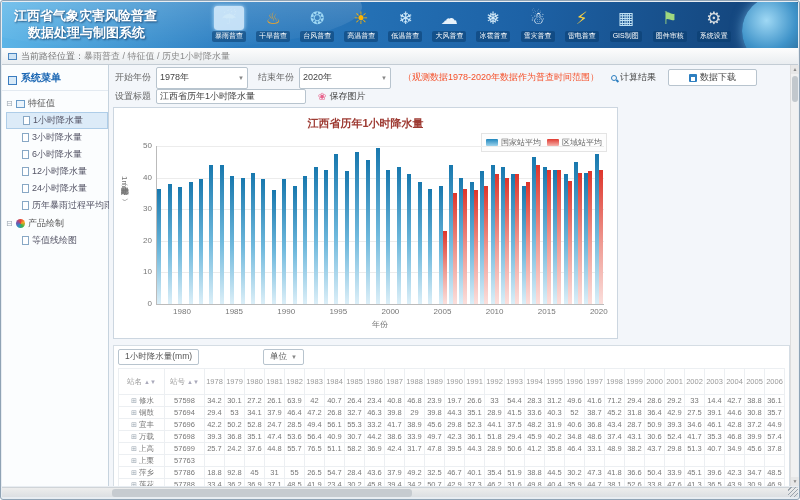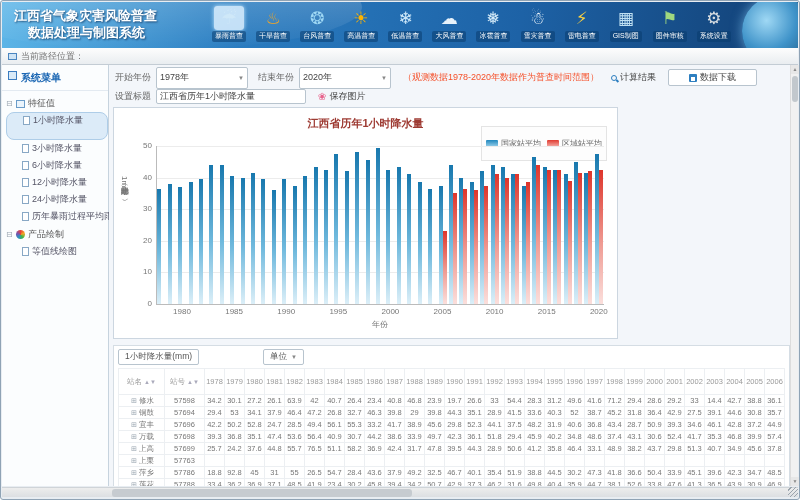--- a/index.html
+++ b/index.html
@@ -34,31 +34,31 @@
   .user-ic::before { content:""; position:absolute; left:2px; top:0; width:4px; height:4px; border-radius:50%; background:#4a85c0; }
   .user-ic::after { content:""; position:absolute; left:0; top:4px; width:8px; height:5px; border-radius:4px 4px 0 0; background:#4a85c0; }
   .user-label { color:#666; }
   .logout-btn { margin:0 8px 0 10px; background:linear-gradient(180deg,#ef6a5e,#d93a2c); color:#fff; font-size:9px;
     padding:1px 7px 2px; border-radius:8px; border:1px solid #b52c20; display:flex; align-items:center; cursor:pointer; }
   .power-ic { width:7px; height:7px; border:1px solid #fff; border-radius:50%; position:relative; margin-right:3px; }
   .power-ic::before { content:""; position:absolute; left:2px; top:-2px; width:1px; height:4px; background:#fff; }
 
   
   .sidebar { position:absolute; left:1px; top:64px; width:107px; bottom:13px; background:#fbfdfe; border-right:1px solid #c6d3de; font-size:9px; }
-  .sb-title { display:flex; align-items:flex-start; color:#1a66b3; font-weight:bold; font-size:10px; padding:6px 0 5px 6px; border-bottom:1px solid #e3eaf1; }
+  .sb-title { display:flex; align-items:flex-end; color:#1a66b3; font-weight:bold; font-size:10px; padding:6px 0 5px 6px; border-bottom:1px solid #e3eaf1; }
   .sb-title-ic { width:9px; height:9px; border:1px solid #3a7cc0; background:#d8eaf8; margin-right:4px; }
   .tree { padding:4px 0 0 4px; color:#555; }
   .tree-group { margin-bottom:1px; }
   .tree-parent { display:flex; align-items:center; padding:2px 0; cursor:pointer; white-space:nowrap; }
   .expander { font-size:8px; color:#9aa6b0; width:9px; }
   .folder-ic { width:9px; height:8px; border:1px solid #6a9cc9; background:#eaf4fc; margin:0 3px 0 1px; }
   .palette-ic { width:9px; height:9px; border-radius:50%; margin:0 3px 0 1px;
     background:conic-gradient(#e6423a,#f5a623,#3bb54a,#2d8fc4,#7b52ab,#e6423a); }
   .tree-child { display:flex; align-items:center; padding:2px 0 2px 16px; cursor:pointer; white-space:nowrap; color:#556; }
-  .tree-child.selected { background:#dcebf8; border:1px solid #aecde8; border-radius:8px; padding-top:1px; padding-bottom:12px; }
+  .tree-child.selected { background:#dcebf8; border:1px solid #aecde8; border-radius:0; padding-top:1px; padding-bottom:1px; }
   .doc-ic { width:7px; height:9px; border:1px solid #88a8c5; background:#fff; margin-right:3px; flex:0 0 auto; }
 
   
   .main { position:absolute; left:108px; top:64px; right:9px; bottom:13px; background:#f3f6fa; overflow:hidden; }
   .filters1 { position:absolute; left:6px; top:4px; height:17px; display:flex; align-items:center; font-size:9px; color:#666; }
   .filters2 { position:absolute; left:6px; top:24px; height:15px; display:flex; align-items:center; font-size:9px; color:#666; }
   .sel { display:flex; align-items:center; justify-content:space-between; width:92px; height:15px; background:#fff;
     border:1px solid #b8c4ce; border-radius:2px; margin:0 10px 0 5px; padding:10px 3px; color:#444; cursor:pointer; }
   .sel .arr { font-size:6px; color:#888; }
   .note { color:#f5502a; margin-left:2px; }
@@ -68,21 +68,21 @@
   .boxed { border:1px solid #b8c4ce; background:#fff; border-radius:2px; padding:1px 20px; }
   .disk-ic { width:8px; height:8px; background:#2d7fc0; border-radius:1px; position:relative; margin-right:3px; }
   .disk-ic::after { content:""; position:absolute; left:2px; top:3px; width:4px; height:4px; background:#fff; }
   .title-input { width:150px; height:15px; border:1px solid #b8c4ce; border-radius:2px; background:#fff; font-size:9px;
     color:#444; padding:0 3px; margin:0 12px 0 5px; font-family:inherit; }
   .flower-ic { color:#e8638c; font-size:10px; margin-right:3px; }
 
   
   .chart-panel { position:absolute; left:4px; top:42px; width:505px; height:232px; background:#fff; border:1px solid #ccd6e0; }
   .chart-title { position:absolute; top:8px; left:0; right:0; text-align:center; font-size:11px; font-weight:bold; color:#9e3b33; }
-  .legend { position:absolute; top:18px; right:10px; display:flex; align-items:center; border:1px solid #e4e4e4; background:#fdfdfd; padding:11px 4px; }
+  .legend { position:absolute; top:25px; right:10px; display:flex; align-items:center; border:1px solid #e4e4e4; background:#fdfdfd; padding:3px 4px; }
   .legend .item { display:flex; align-items:center; margin-left:6px; font-size:8px; color:#666; }
   .legend .item:first-child { margin-left:0; }
   .sw { width:12px; height:7px; margin-right:3px; border-radius:1px; }
   .sw-blue { background:linear-gradient(180deg,#1f86bd,#9ed3ec); }
   .sw-red { background:linear-gradient(180deg,#e03a30,#f6b3ad); }
   .chart-plot { position:absolute; inset:0; }
   .gridline { position:absolute; height:1px; background:#ececec; }
   .axis-y { position:absolute; width:1px; background:#bbb; }
   .axis-x { position:absolute; height:1px; background:#bbb; }
   .ytick { position:absolute; width:22px; text-align:right; font-size:8px; color:#777; }
@@ -180,20 +180,21 @@
         <div class="nav-item">
           <span class="ic" style="color: rgb(217, 222, 226);">⚙</span>
           <span class="lbl">系统设置</span>
         </div>
       </div>
   </div>
 
   <div class="crumbbar">
     <span class="crumb-ic"></span>
     <span>当前路径位置：</span>
+    <span class="crumb-path">暴雨普查 / 特征值 / 历史1小时降水量</span>
   </div>
 
   <div class="sidebar">
     <div class="sb-title">
       <span class="sb-title-ic"></span>
       <span>系统菜单</span>
     </div>
     <div class="tree">
         <div class="tree-group">
           <div class="tree-parent">

